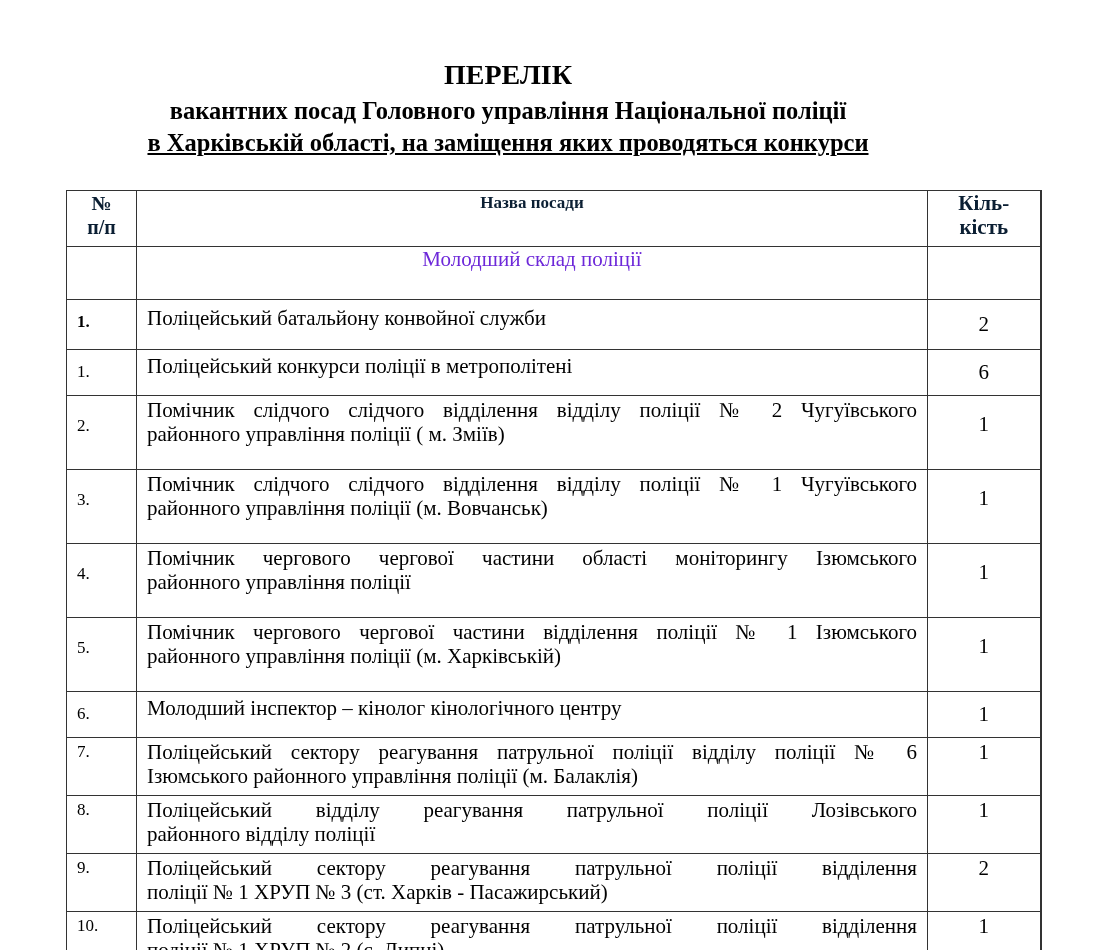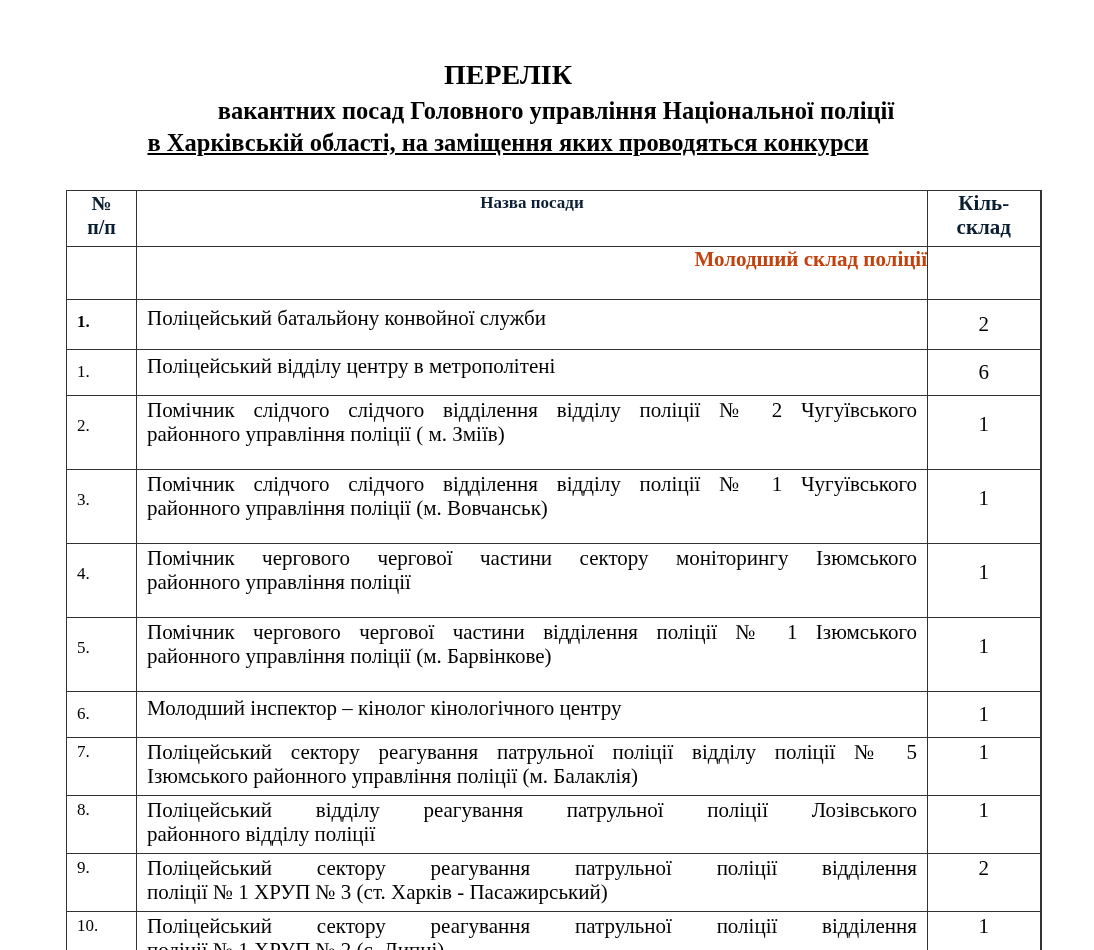--- a/index.html
+++ b/index.html
@@ -5,21 +5,21 @@
     html, body { margin: 0; padding: 0; background: #ffffff; }
     body {
       width: 1094px; height: 950px; position: relative; overflow: hidden;
       font-family: "Liberation Serif", "DejaVu Serif", serif; color: #000;
     }
     .title {
       position: absolute; left: 0; width: 1016px; text-align: center;
       font-weight: bold; color: #000;
     }
     .t1 { top: 58px; font-size: 28px; line-height: 34px; }
-    .t2 { top: 96px; font-size: 24.5px; line-height: 30px; padding-left: 48px; }
+    .t2 { top: 96px; font-size: 24.5px; line-height: 30px; }
     .t3 { top: 128px; font-size: 24.5px; line-height: 30px; text-decoration: underline; }
 
     table.grid {
       position: absolute; left: 66px; top: 190px; width: 974px;
       border-collapse: collapse; table-layout: fixed;
       font-size: 21px; line-height: 24px;
     }
     table.grid td, table.grid th {
       border: 1px solid #333; padding: 0; vertical-align: top;
     }
@@ -28,21 +28,21 @@
     col.c2 { width: 791px; }
     col.c3 { width: 113px; }
 
     th { font-weight: bold; color: #0b1f33; }
     .hdr th { height: 55px; vertical-align: middle; }
     .hdr .num-h { text-align: center; font-size: 20px; line-height: 24px; }
     .hdr .name-h { text-align: center; font-size: 17px; }
     .hdr .qty-h { text-align: center; font-size: 21px; line-height: 24px; }
 
     .section td { height: 52px; vertical-align: middle; }
-    .section .sec-label { text-align: right; font-weight: bold; font-size: 21px; color: #c2410c; }
+    .section .sec-label { text-align: center; font-weight: normal; font-size: 21px; color: #6d28d9; }
 
     .num { font-size: 17px; padding-left: 10px !important; }
     .name { padding: 0 10px 0 10px !important; text-align: justify; text-align-last: left; }
     .qty { text-align: center; font-size: 21px; }
 
     .r1 td { height: 37px; }
     .r1 .num { font-weight: bold; padding-top: 10px; }
     .r1 .name { padding-top: 6px !important; }
     .r1 .qty { padding-top: 12px; }
 
@@ -76,40 +76,40 @@
     </colgroup>
   <tbody>
       <tr class="hdr">
     <th class="num-h">
       <span>№</span><br>
       <span>п/п</span>
     </th>
     <th class="name-h">Назва посади</th>
     <th class="qty-h outer-right">
       <span>Кіль-</span><br>
-      <span>склад</span>
+      <span>кість</span>
     </th>
   </tr>
   <tr class="section">
     <td></td>
     <td class="sec-label">Молодший склад поліції</td>
     <td class="outer-right"></td>
   </tr>
 
   <tr class="r1">
     <td class="num">1.</td>
     <td class="name">
           <span class="line last">Поліцейський батальйону конвойної служби</span>
         </td>
     <td class="qty outer-right">2</td>
   </tr>
   <tr class="rs">
     <td class="num">1.</td>
     <td class="name">
-          <span class="line last">Поліцейський відділу центру в метрополітені</span>
+          <span class="line last">Поліцейський конкурси поліції в метрополітені</span>
         </td>
     <td class="qty outer-right">6</td>
   </tr>
   <tr class="rd">
     <td class="num mid">2.</td>
     <td class="name">
       <span class="line">Помічник слідчого слідчого відділення відділу поліції № 2 Чугуївського</span>
       <span class="line last">районного управління поліції ( м. Зміїв)</span>
     </td>
     <td class="qty mid outer-right">1</td>
@@ -118,44 +118,44 @@
     <td class="num mid">3.</td>
     <td class="name">
       <span class="line">Помічник слідчого слідчого відділення відділу поліції № 1 Чугуївського</span>
       <span class="line last">районного управління поліції (м. Вовчанськ)</span>
     </td>
     <td class="qty mid outer-right">1</td>
   </tr>
   <tr class="rd">
     <td class="num mid">4.</td>
     <td class="name">
-      <span class="line">Помічник чергового чергової частини сектору моніторингу Ізюмського</span>
+      <span class="line">Помічник чергового чергової частини області моніторингу Ізюмського</span>
       <span class="line last">районного управління поліції</span>
     </td>
     <td class="qty mid outer-right">1</td>
   </tr>
   <tr class="rd">
     <td class="num mid">5.</td>
     <td class="name">
       <span class="line">Помічник чергового чергової частини відділення поліції № 1 Ізюмського</span>
-      <span class="line last">районного управління поліції (м. Барвінкове)</span>
+      <span class="line last">районного управління поліції (м. Харківській)</span>
     </td>
     <td class="qty mid outer-right">1</td>
   </tr>
   <tr class="rs">
     <td class="num">6.</td>
     <td class="name">
           <span class="line last">Молодший інспектор – кінолог кінологічного центру</span>
         </td>
     <td class="qty outer-right">1</td>
   </tr>
   <tr class="rd">
     <td class="num top">7.</td>
     <td class="name">
-      <span class="line">Поліцейський сектору реагування патрульної поліції відділу поліції № 5</span>
+      <span class="line">Поліцейський сектору реагування патрульної поліції відділу поліції № 6</span>
       <span class="line last">Ізюмського районного управління поліції (м. Балаклія)</span>
     </td>
     <td class="qty top outer-right">1</td>
   </tr>
   <tr class="rd">
     <td class="num top">8.</td>
     <td class="name">
       <span class="line">Поліцейський відділу реагування патрульної поліції Лозівського</span>
       <span class="line last">районного відділу поліції</span>
     </td>

